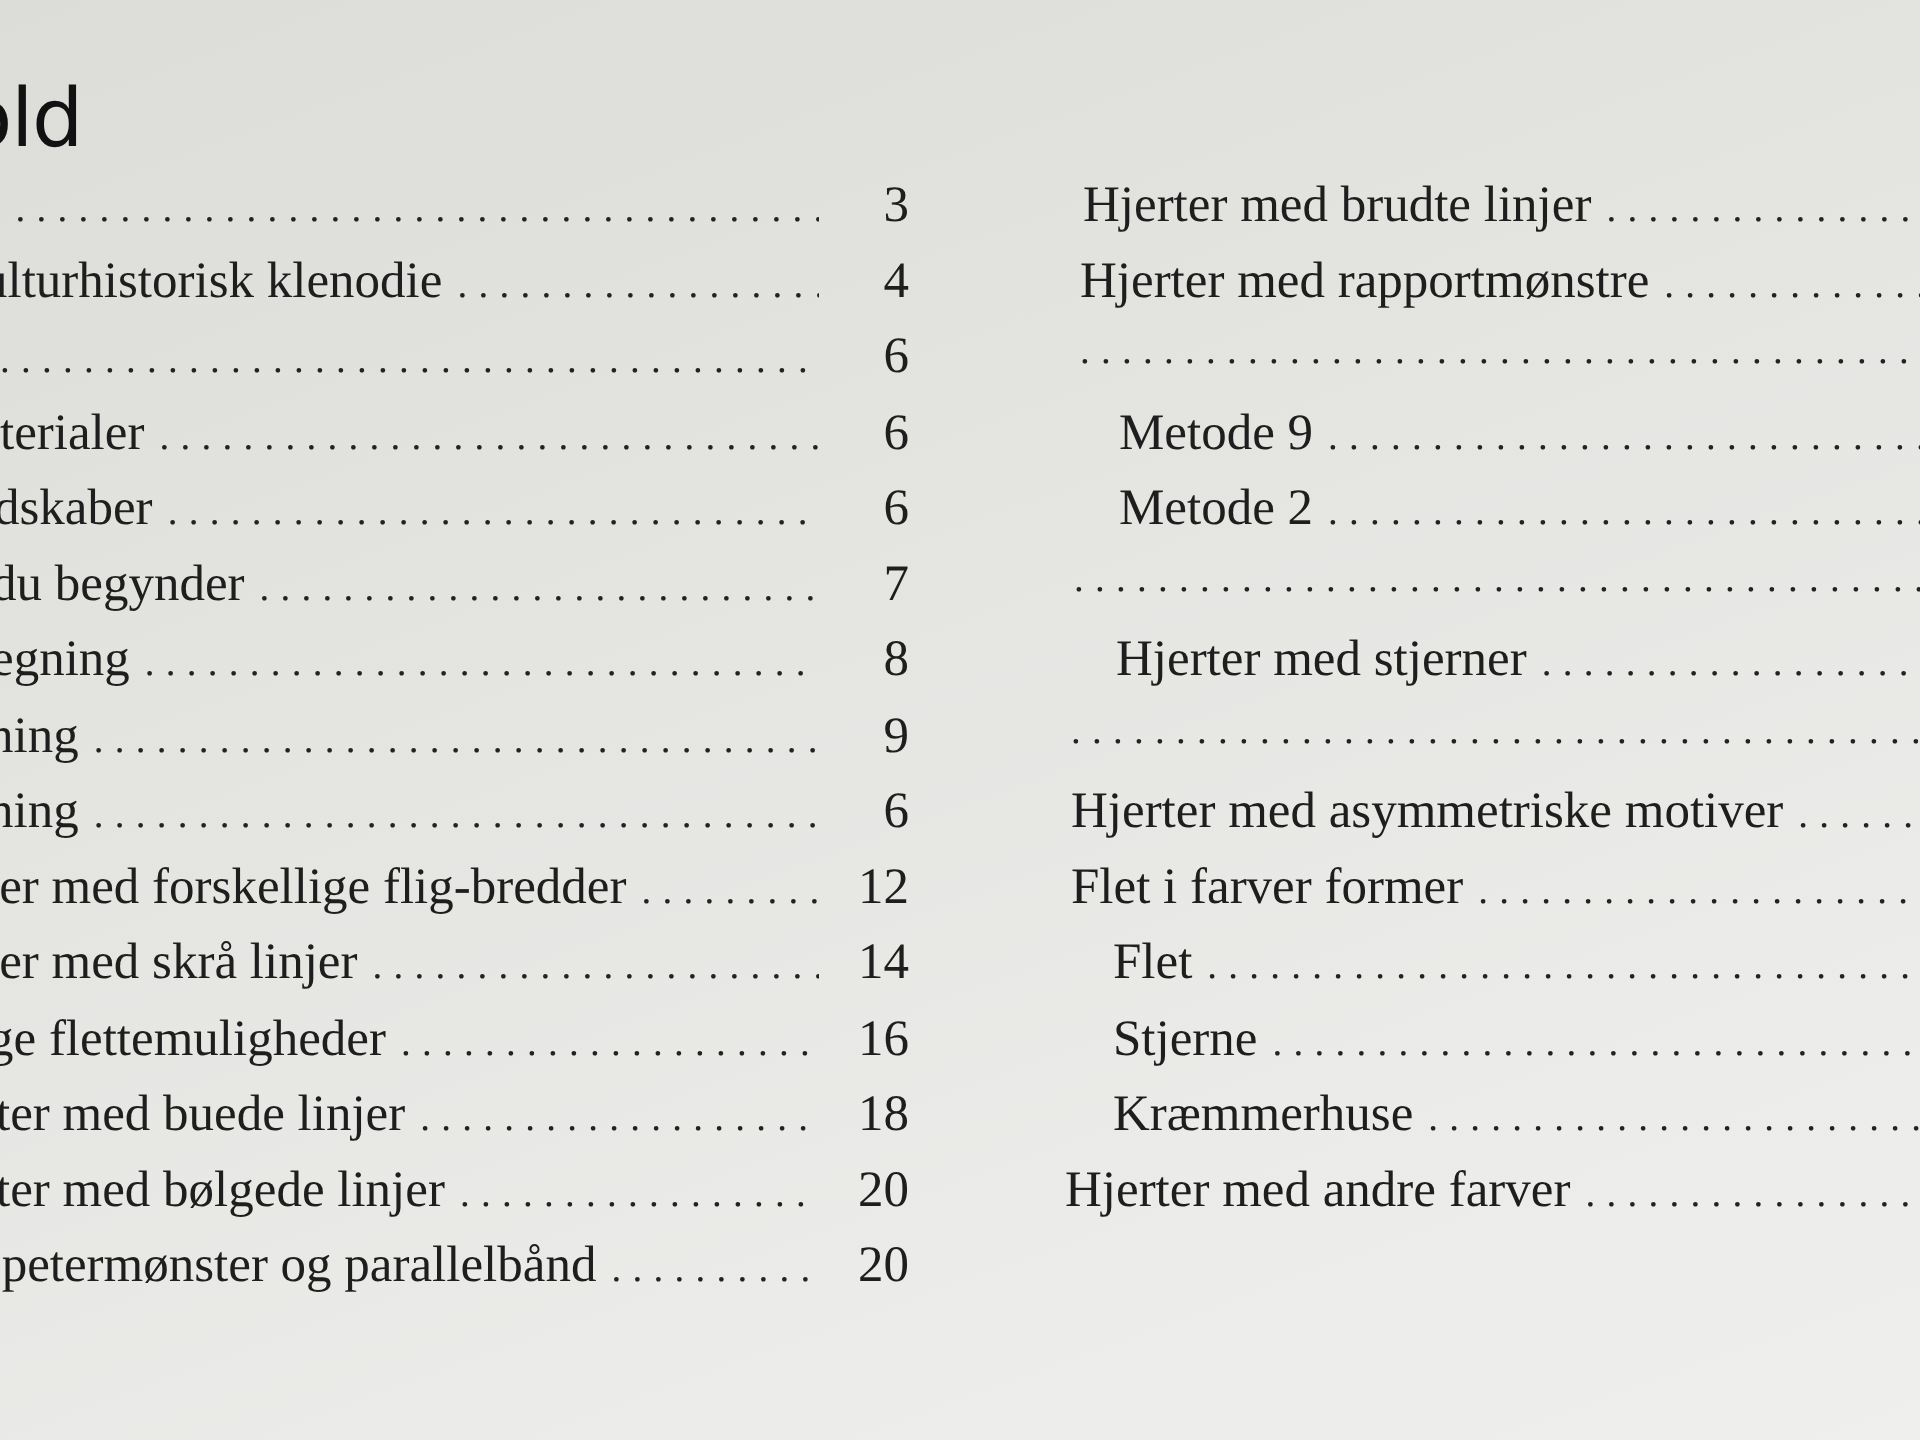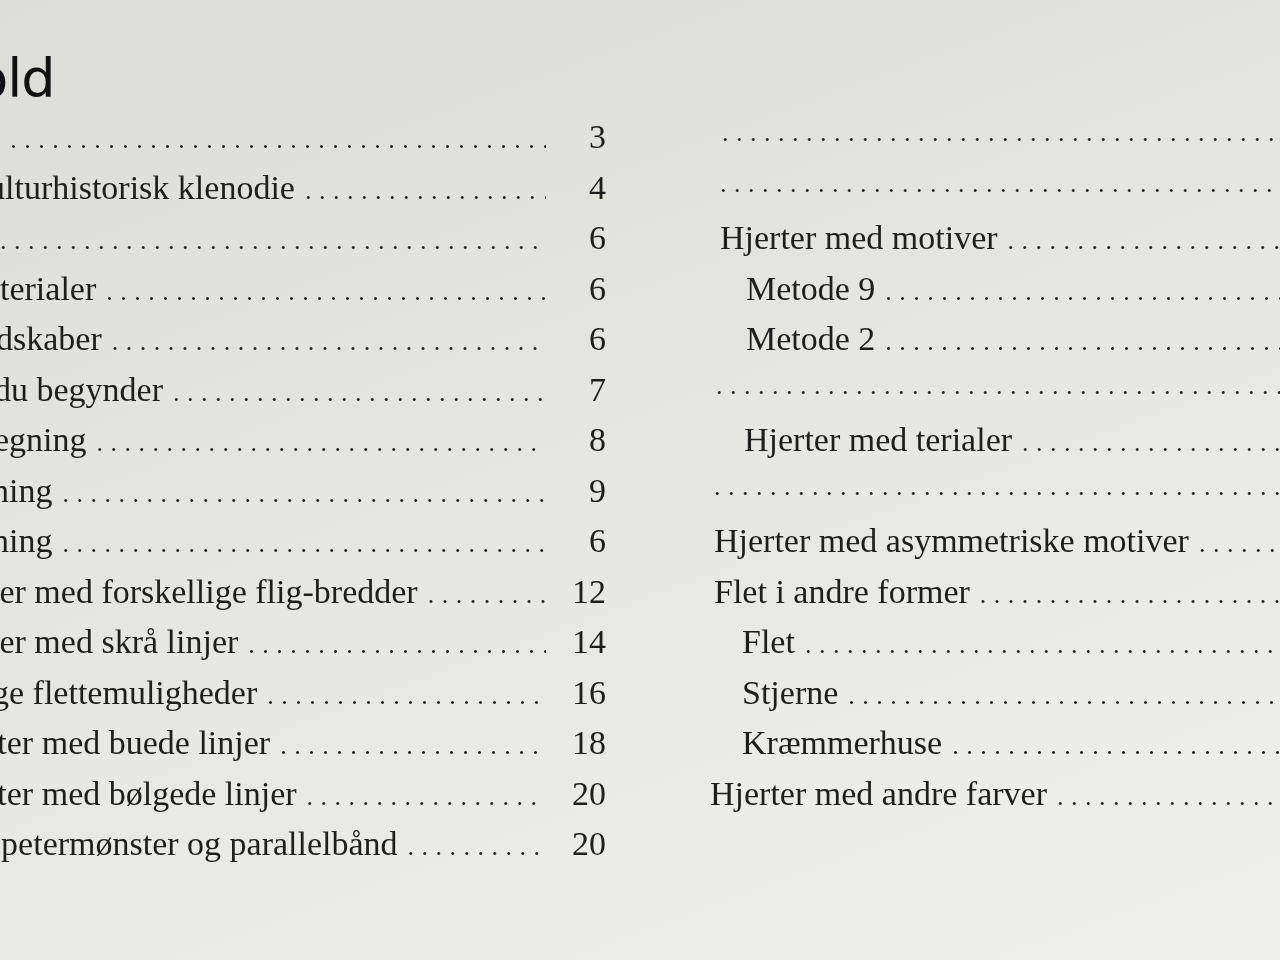--- a/index.html
+++ b/index.html
@@ -159,53 +159,54 @@
     </div>
     <div class="entry" style="padding-left:146px">
       <span class="label">epetermønster og parallelbånd</span>
       <span class="leader"></span>
       <span class="pageno">20</span>
     </div>
   </div>
 
   <div class="col col-right">
     <div class="entry" style="padding-left:8px">
+      <span class="label">Hjerter med brudte linjer</span>
       <span class="leader"></span>
     </div>
     <div class="entry" style="padding-left:6px">
+      <span class="label">Hjerter med rapportmønstre</span>
       <span class="leader"></span>
     </div>
     <div class="entry" style="padding-left:6px">
-      <span class="label">Hjerter med motiver</span>
       <span class="leader"></span>
     </div>
     <div class="entry sub" style="padding-left:4px">
       <span class="label">Metode 9</span>
       <span class="leader"></span>
     </div>
     <div class="entry sub" style="padding-left:4px">
       <span class="label">Metode 2</span>
       <span class="leader"></span>
     </div>
     <div class="entry sub" style="padding-left:2px">
       <span class="leader"></span>
     </div>
     <div class="entry sub" style="padding-left:2px">
-      <span class="label">Hjerter med terialer</span>
+      <span class="label">Hjerter med stjerner</span>
       <span class="leader"></span>
     </div>
     <div class="entry sub" style="padding-left:0px">
       <span class="leader"></span>
     </div>
     <div class="entry" style="padding-left:0px">
       <span class="label">Hjerter med asymmetriske motiver</span>
       <span class="leader"></span>
     </div>
     <div class="entry" style="padding-left:0px">
-      <span class="label">Flet i andre former</span>
+      <span class="label">Flet i farver former</span>
       <span class="leader"></span>
     </div>
     <div class="entry sub" style="padding-left:0px">
       <span class="label">Flet</span>
       <span class="leader"></span>
     </div>
     <div class="entry sub" style="padding-left:0px">
       <span class="label">Stjerne</span>
       <span class="leader"></span>
     </div>

